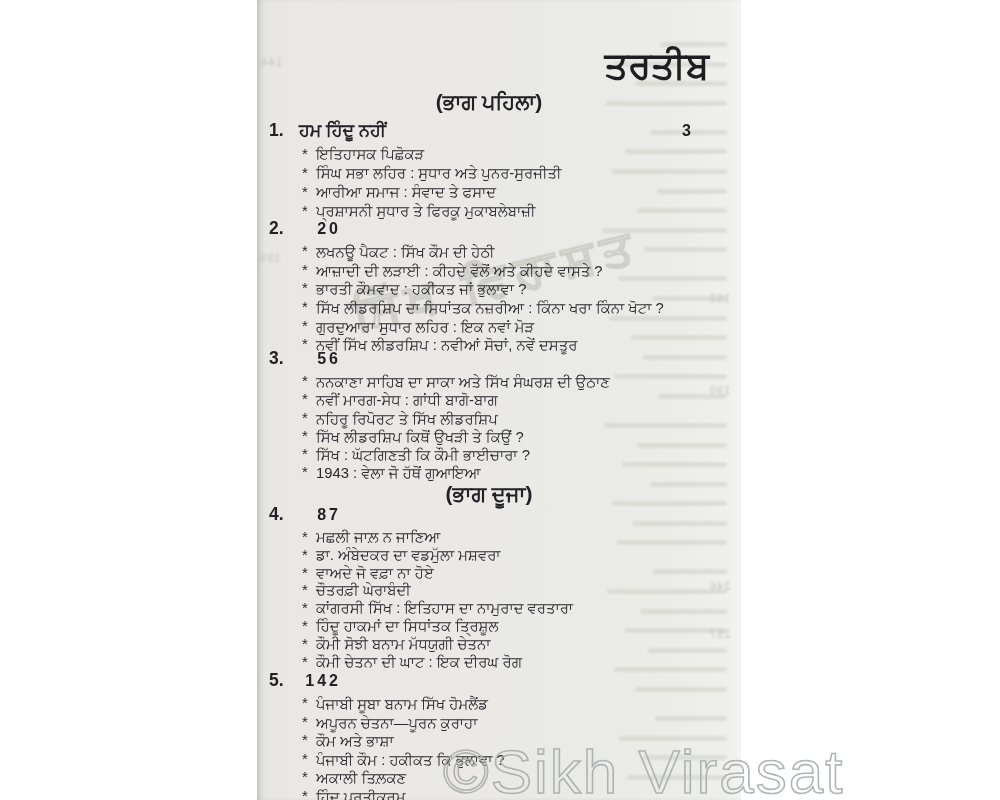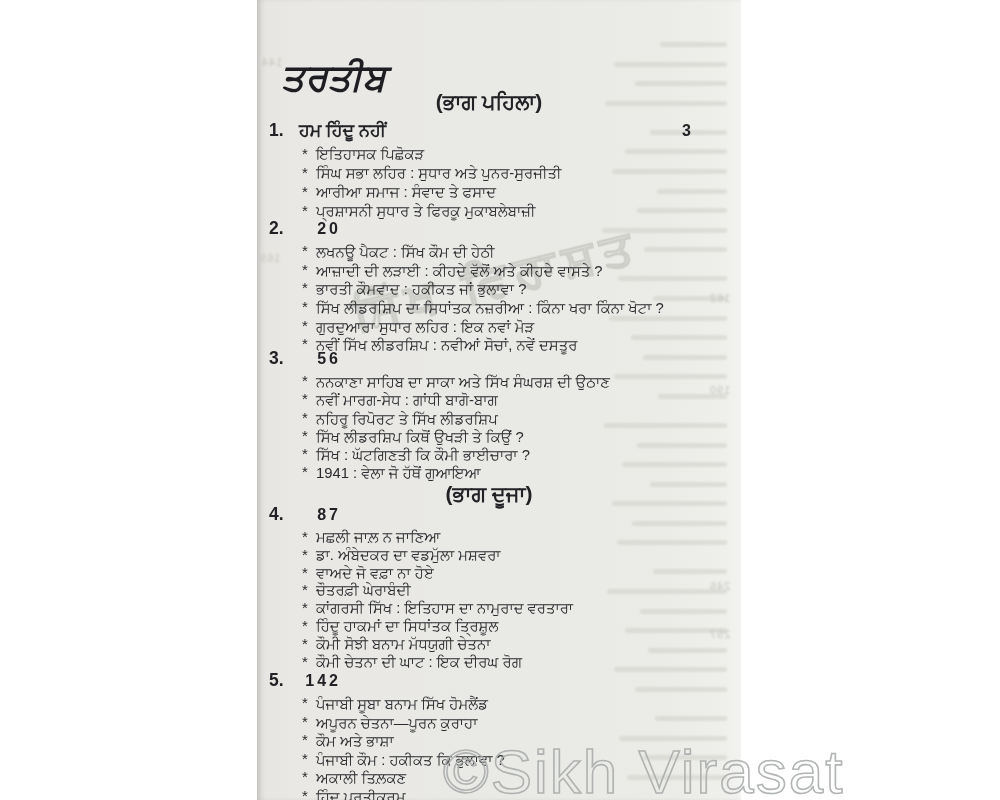--- a/index.html
+++ b/index.html
@@ -32,22 +32,22 @@
   
   .wm-bottom{
     position:absolute;left:443px;top:736px;
     font-size:62px;font-weight:normal;letter-spacing:2px;white-space:nowrap;
     color:transparent;-webkit-text-stroke:1.6px #a9adac;
     opacity:.9;pointer-events:none;
   }
   
   .ink{color:#26262a;}
   .page-title{
-    position:absolute;left:12px;width:440px;top:42px;margin:12px;
-    text-align:left;font-size:37px;line-height:48px;font-weight:bold;color:#1e1e22;font-style:italic;
+    position:absolute;left:12px;width:440px;top:42px;margin:0;
+    text-align:right;font-size:37px;line-height:48px;font-weight:bold;color:#1e1e22;
   }
   .part-heading{
     position:absolute;left:12px;width:440px;text-align:center;
     font-size:21px;line-height:27px;font-weight:bold;color:#222226;
   }
   .chapter{position:absolute;left:12px;width:440px;}
   .ch-head{display:flex;align-items:baseline;font-weight:bold;font-size:17.5px;line-height:25px;color:#222226;}
   .ch-num{width:30px;flex:0 0 auto;}
   .ch-title{flex:1 1 auto;}
   .ch-page{flex:0 0 auto;text-align:right;min-width:42px;padding-right:15px;letter-spacing:3px;font-size:16px;}
@@ -193,21 +193,21 @@
             <div class="toc-item" style="line-height: 18.3px; height: 18.3px;">
               <span class="bullet">*</span>
               <span class="item-text">ਸਿੱਖ ਲੀਡਰਸ਼ਿਪ ਕਿਥੋਂ ਉਖੜੀ ਤੇ ਕਿਉਂ ?</span>
             </div>
             <div class="toc-item" style="line-height: 18.3px; height: 18.3px;">
               <span class="bullet">*</span>
               <span class="item-text">ਸਿੱਖ : ਘੱਟਗਿਣਤੀ ਕਿ ਕੌਮੀ ਭਾਈਚਾਰਾ ?</span>
             </div>
             <div class="toc-item" style="line-height: 18.3px; height: 18.3px;">
               <span class="bullet">*</span>
-              <span class="item-text">1941 : ਵੇਲਾ ਜੋ ਹੱਥੋਂ ਗੁਆਇਆ</span>
+              <span class="item-text">1943 : ਵੇਲਾ ਜੋ ਹੱਥੋਂ ਗੁਆਇਆ</span>
             </div>
           </div>
         </div>
         <div class="part-heading" style="top: 480px;">(ਭਾਗ ਦੂਜਾ)</div>
         <div class="chapter" style="top: 502px;">
           <div class="ch-head">
             <span class="ch-num">4.</span>
             <span class="ch-page">87</span>
           </div>
           <div class="ch-items">

